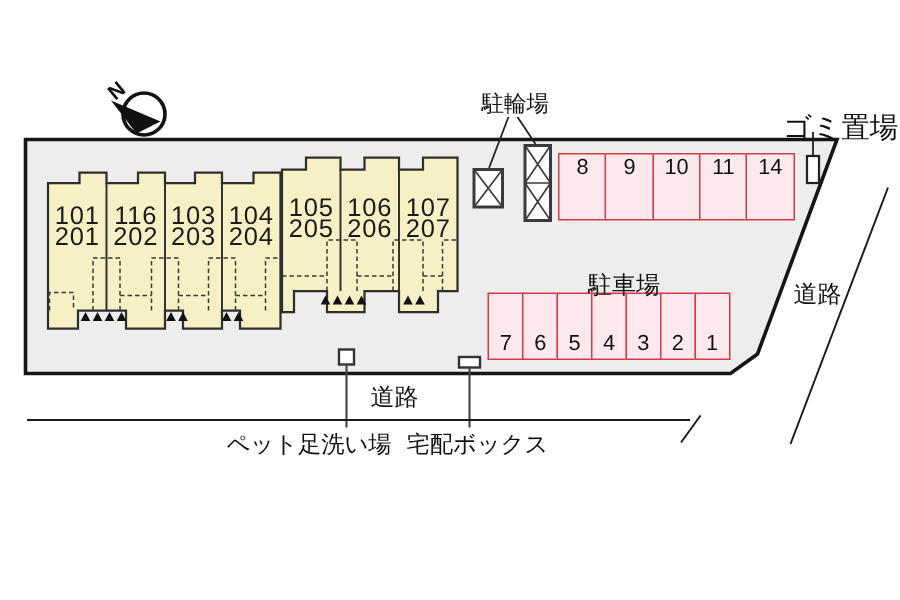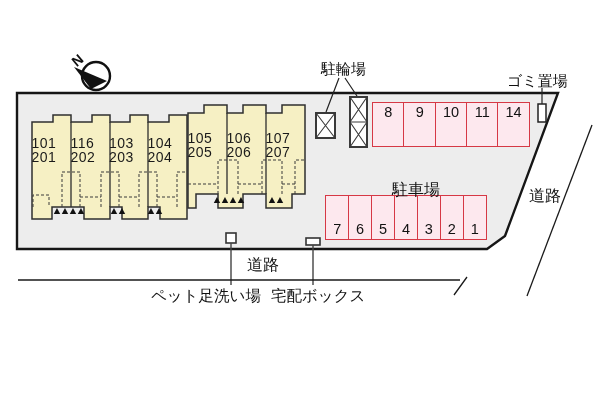--- a/index.html
+++ b/index.html
@@ -9,30 +9,30 @@
     position: relative;
     width: 600px;
     height: 400px;
     background: #ffffff;
     overflow: hidden;
   }
   #plan-svg { position: absolute; left: 0; top: 0; }
 
   .lbl { position: absolute; white-space: nowrap; color: #111; }
   .lbl-bicycle  { left: 321px; top: 60px;  font-size: 15px; }
-  .lbl-garbage  { left: 507px; top: 72px;  font-size: 15px; }
+  .lbl-garbage  { left: 522px; top: 72px;  font-size: 19px; }
   .lbl-carpark  { left: 392px; top: 180px; font-size: 16px; }
   .lbl-road-r   { left: 529px; top: 186px; font-size: 16px; }
   .lbl-road-b   { left: 247px; top: 255px; font-size: 16px; }
   .lbl-petwash  { left: 151px; top: 286px; font-size: 15.5px; }
   .lbl-delivery { left: 271px; top: 286px; font-size: 15.5px; }
 
   .unit {
-    position: absolute; width: 40px; 
-    font-size: 14px; line-height: 13.5px; color: #1a1a1a; letter-spacing: .5px;
+    position: absolute; width: 40px; text-align: center;
+    font-size: 17px; line-height: 13.5px; color: #1a1a1a; letter-spacing: .5px;
   }
   .unit-left  { top: 137px; }
   .unit-right { top: 132px; }
 
   .stall-row { position: absolute; display: flex; }
   .row-top    { left: 372px; top: 102px; width: 158px; height: 45px; }
   .row-bottom { left: 325px; top: 195px; width: 162px; height: 45px; }
   .stall {
     flex: 1; background: #fde8ee; border: 1.5px solid #d63845; margin-left: -1.5px;
     display: flex; flex-direction: column; align-items: center;

